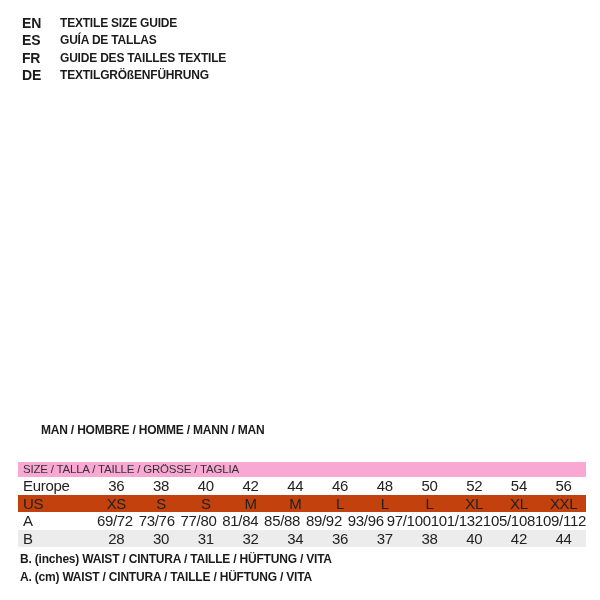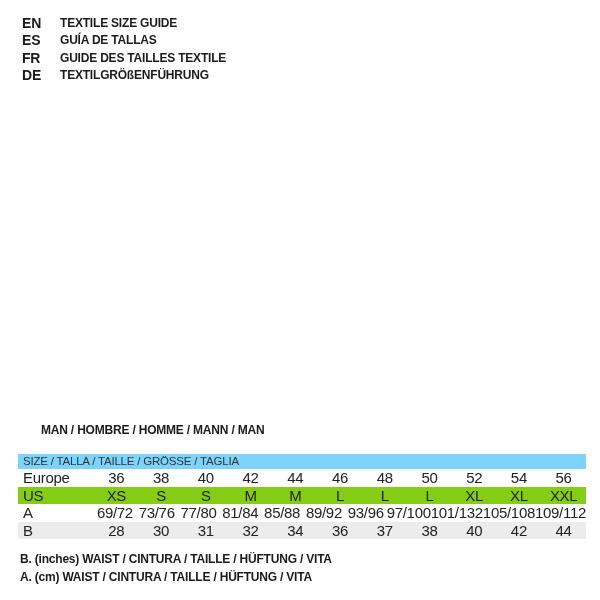--- a/index.html
+++ b/index.html
@@ -75,37 +75,37 @@
         <span class="lang-code">DE</span>
         <span class="lang-label">TEXTILGRÖßENFÜHRUNG</span>
       </div>
     </div>
 
 
 
   <div class="man-line">MAN / HOMBRE / HOMME / MANN / MAN</div>
 
   <div class="size-table">
-    <div class="table-header" id="tableHeader" style="background: #7dd3fc;">SIZE / TALLA / TAILLE / GRÖSSE / TAGLIA</div>
+    <div class="table-header" id="tableHeader" style="background: #f9a8d4; margin-top: 8px;">SIZE / TALLA / TAILLE / GRÖSSE / TAGLIA</div>
     <div id="tableRows">
         <div class="trow">
           <div class="tcell label">Europe</div>
           <div class="tcell">36</div>
           <div class="tcell">38</div>
           <div class="tcell">40</div>
           <div class="tcell">42</div>
           <div class="tcell">44</div>
           <div class="tcell">46</div>
           <div class="tcell">48</div>
           <div class="tcell">50</div>
           <div class="tcell">52</div>
           <div class="tcell">54</div>
           <div class="tcell">56</div>
         </div>
-        <div class="trow" style="background: #84cc16;">
+        <div class="trow" style="background: #c2410c;">
           <div class="tcell label">US</div>
           <div class="tcell">XS</div>
           <div class="tcell">S</div>
           <div class="tcell">S</div>
           <div class="tcell">M</div>
           <div class="tcell">M</div>
           <div class="tcell">L</div>
           <div class="tcell">L</div>
           <div class="tcell">L</div>
           <div class="tcell">XL</div>

